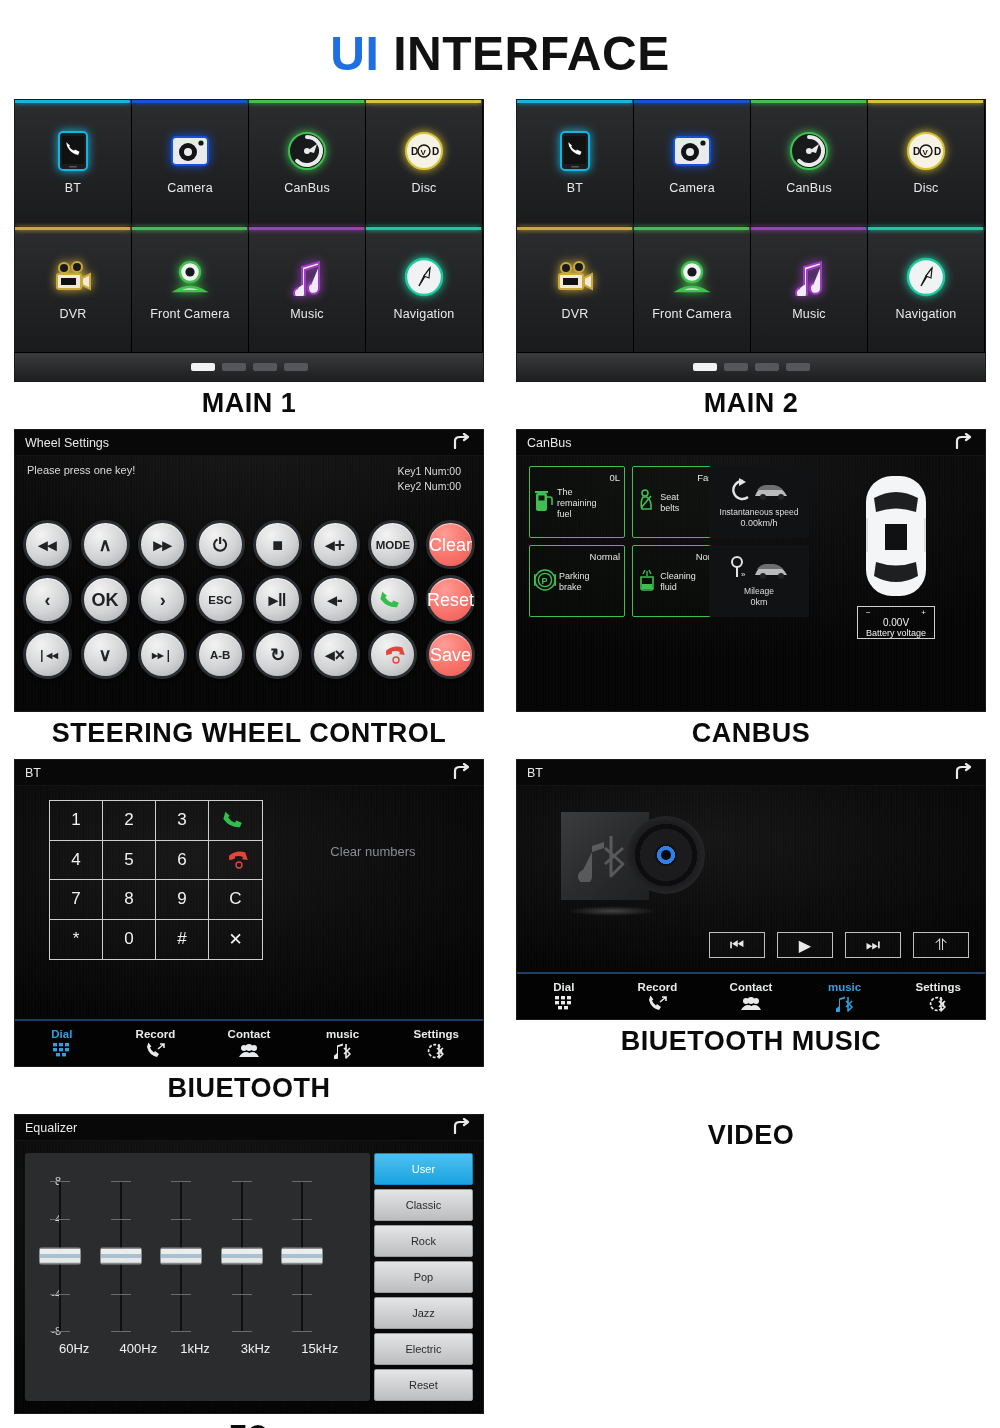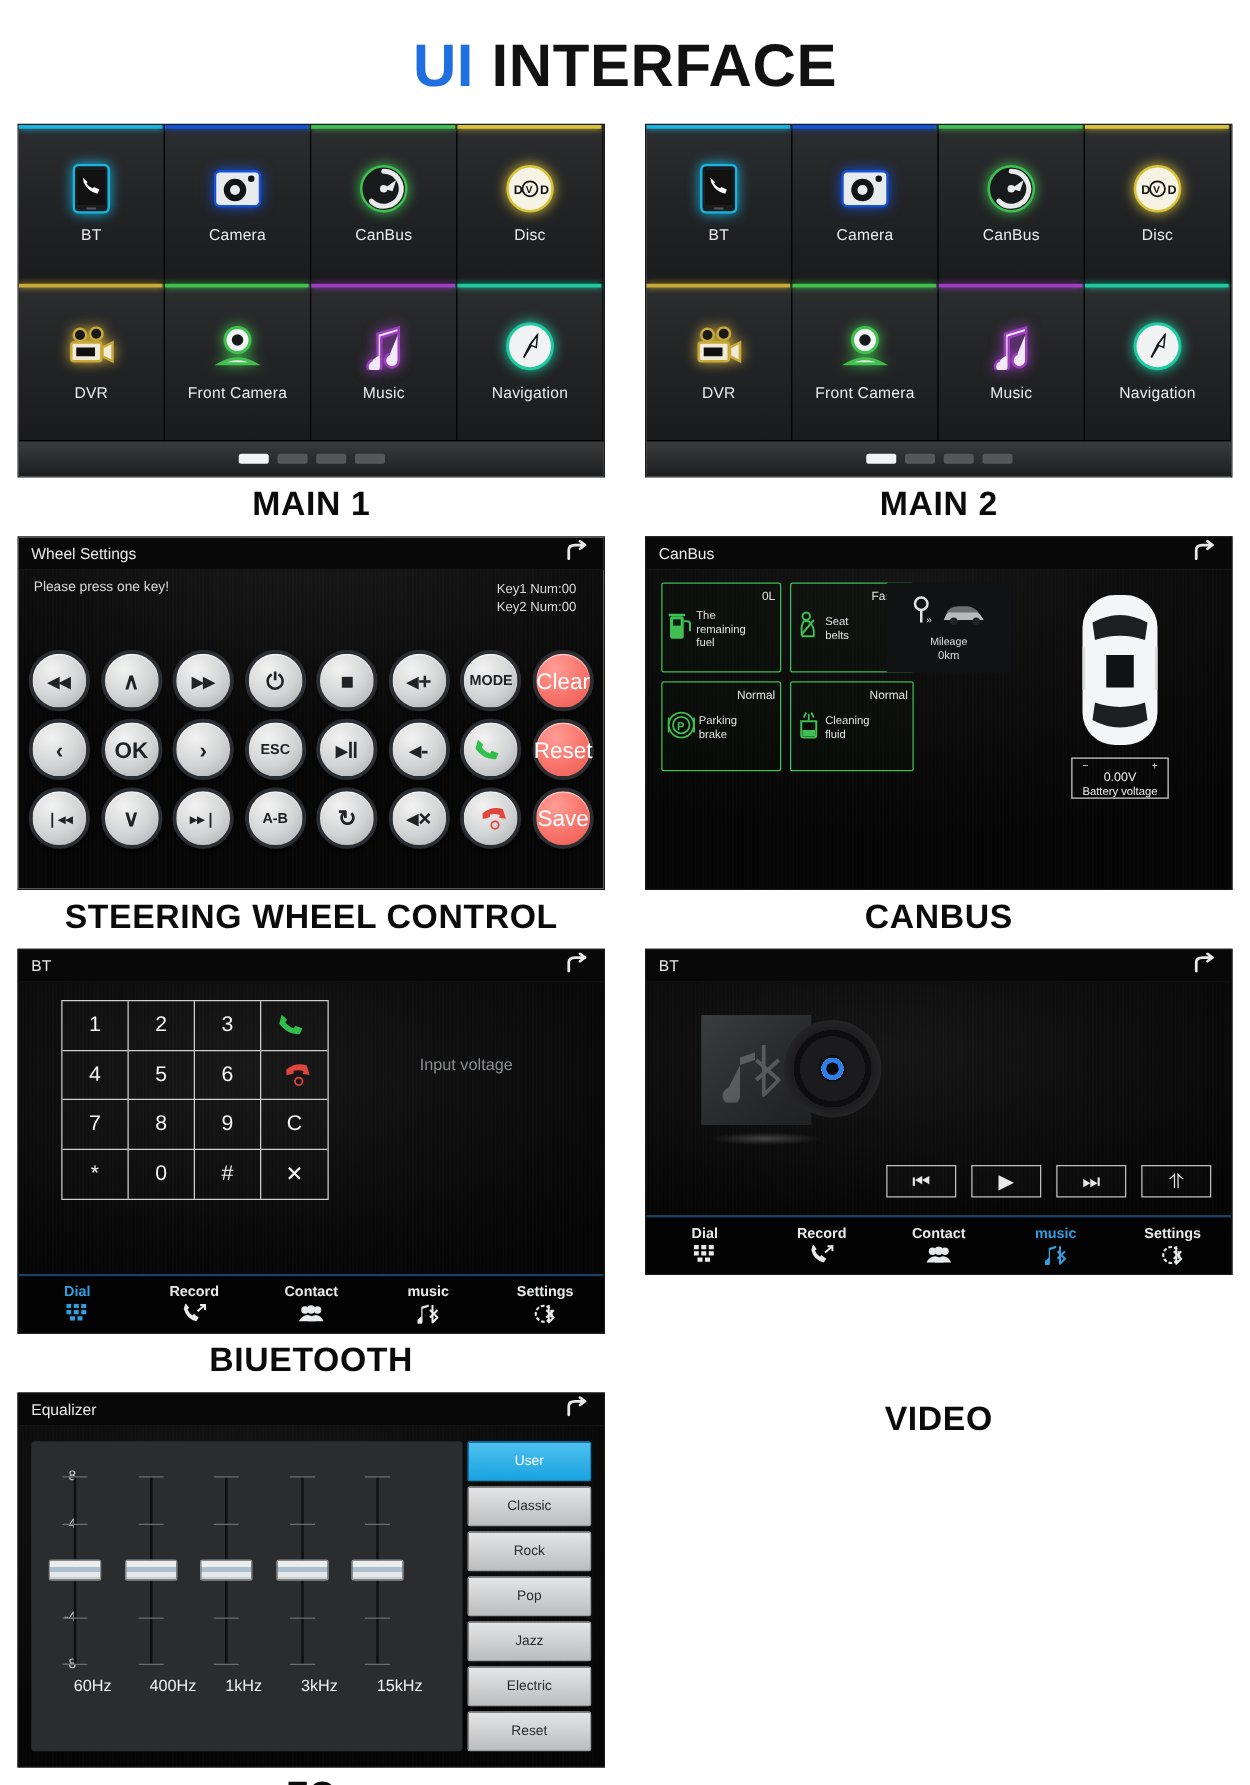--- a/index.html
+++ b/index.html
@@ -604,20 +604,32 @@
                       <path d="M10 8 L10 3 M6 6 L8 2 M14 6 L12 2" stroke="#3fbf52" stroke-width="1.4" fill="none"></path>
                     </svg></span>
                   <span class="cb-card-name">Cleaning fluid</span>
                 </div>
                 <div class="cb-card-val">Normal</div>
               </div>
             </div>
           <div class="cb-mid" id="cb-metrics">
               <div class="cb-mcard">
                 <span><svg width="64" height="26" viewBox="0 0 64 26">
+                    <path d="M16 5 a9 9 0 1 0 5 16" fill="none" stroke="#e2e3e4" stroke-width="2.4"></path>
+                    <path d="M12 2 L19 6 L12 10 Z" fill="#e2e3e4"></path>
+                    <path d="M28 20 q3 -9 10 -10 h10 q7 1 12 10 z" fill="#b9babc"></path>
+                    <path d="M30 14 q4 -5 9 -5 h8 q6 1 9 5 z" fill="#6d6e70"></path>
+                    <circle cx="36" cy="21" r="3" fill="#222"></circle>
+                    <circle cx="54" cy="21" r="3" fill="#222"></circle>
+                  </svg></span>
+                <div class="cb-mcard-label">Instantaneous speed</div>
+                <div class="cb-mcard-val">0.00km/h</div>
+              </div>
+              <div class="cb-mcard">
+                <span><svg width="64" height="26" viewBox="0 0 64 26">
                     <circle cx="10" cy="7" r="5" fill="none" stroke="#e2e3e4" stroke-width="2"></circle>
                     <path d="M10 12 L10 22" stroke="#e2e3e4" stroke-width="2"></path>
                     <text x="14" y="22" font-size="8" fill="#e2e3e4" font-family="Liberation Sans">»</text>
                     <path d="M28 20 q3 -9 10 -10 h10 q7 1 12 10 z" fill="#b9babc"></path>
                     <path d="M30 14 q4 -5 9 -5 h8 q6 1 9 5 z" fill="#6d6e70"></path>
                     <circle cx="36" cy="21" r="3" fill="#222"></circle>
                     <circle cx="54" cy="21" r="3" fill="#222"></circle>
                   </svg></span>
                 <div class="cb-mcard-label">Mileage</div>
                 <div class="cb-mcard-val">0km</div>
@@ -707,21 +719,21 @@
               <span>0</span>
             </div>
             <div class="dk">
               <span>#</span>
             </div>
             <div class="dk">
               <span>✕</span>
             </div>
           </div>
         <div class="bt-input">
-          <span>Input voltage</span>
+          <span>Clear numbers</span>
         </div>
       </div>
       <div class="btnav" id="bt-nav">
           <div class="btnav-item active">
             <div class="btnav-label">Dial</div>
             <div class="btnav-icon">
               <svg width="17" height="15" viewBox="0 0 17 15">
                 <g fill="currentColor">
                   <rect x="0" y="0" width="4" height="3.4"></rect>
                   <rect x="6" y="0" width="4" height="3.4"></rect>
@@ -867,20 +879,21 @@
             <div class="btnav-label">Settings</div>
             <div class="btnav-icon">
               <svg width="18" height="16" viewBox="0 0 18 16">
                 <circle cx="8" cy="8" r="6.4" fill="none" stroke="currentColor" stroke-width="1.7" stroke-dasharray="3 1.6"></circle>
                 <path d="M12 1 L12 15 L16 11 L10 5 M16 5 L10 11" fill="none" stroke="currentColor" stroke-width="1.6" stroke-linejoin="round"></path>
               </svg>
             </div>
           </div>
         </div>
     </div>
+    <div class="caption">BIUETOOTH MUSIC</div>
   </div>
 
   <div class="cell">
     <div class="screen">
       <div class="bar">
         <span class="bar-title">Equalizer</span>
         <span class="back-icon">
           <svg width="22" height="16" viewBox="0 0 22 16">
               <path d="M4 13 L4 6 Q4 2 9 2 L17 2 L13 -1 M17 2 L13 5" fill="none" stroke="#e8e9ea" stroke-width="2.2" stroke-linecap="round" stroke-linejoin="round" transform="translate(0,2)"></path>
             </svg>

